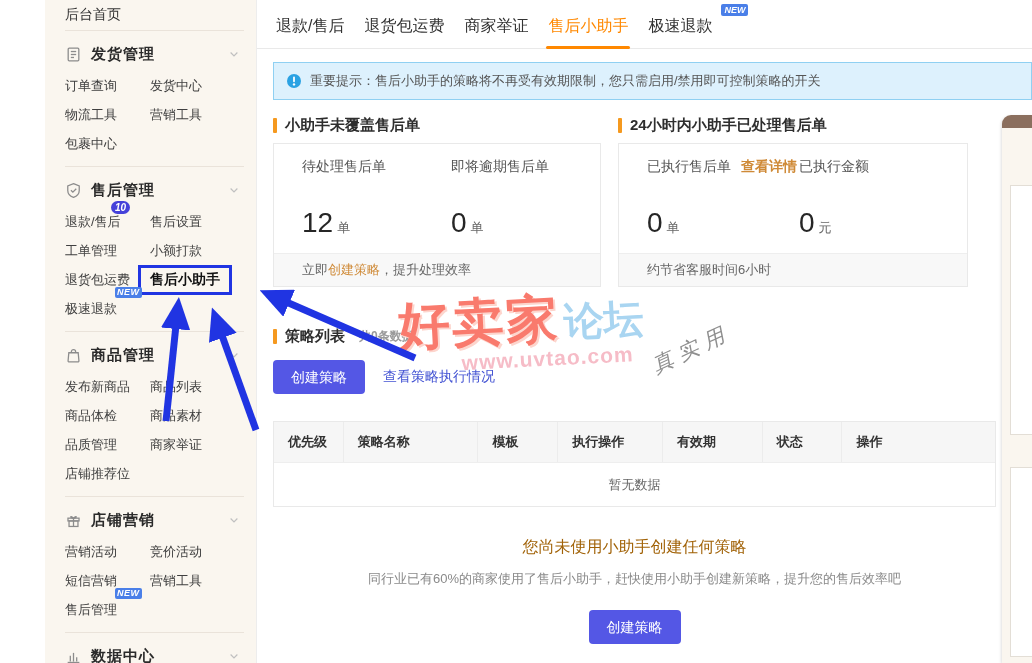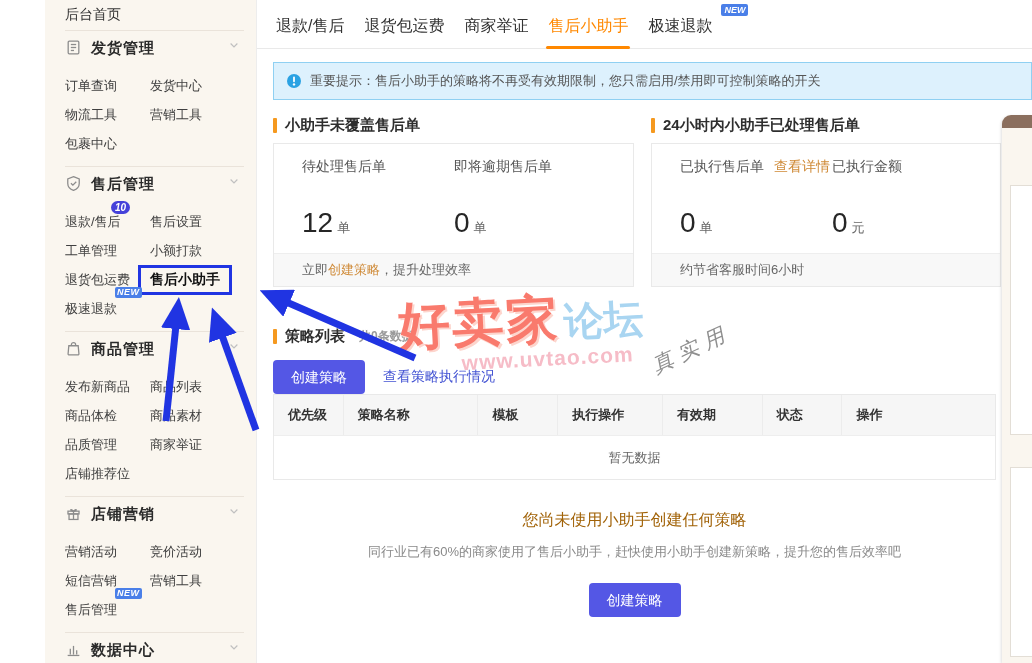--- a/index.html
+++ b/index.html
@@ -12,21 +12,21 @@
   .left-rail { position:absolute; left:0; top:0; width:45px; height:100%; background:#fff; }
 
   
   .sidebar {
     position:absolute; left:45px; top:0; width:211px; height:100%;
     background:#faf6ef; padding-left:20px; overflow:visible;
   }
   .side-home { height:30px; display:flex; align-items:center; font-size:14px; color:#333; cursor:pointer; }
   .side-divider { border-top:1px solid #eae3da; margin-right:12px; }
   .side-section { padding-top:8px; }
-  .sec-head { display:flex; align-items:flex-start; height:30px; cursor:pointer; }
+  .sec-head { display:flex; align-items:center; height:30px; cursor:pointer; }
   .sec-head .ic { width:17px; height:17px; margin-right:9px; flex:0 0 auto; }
   .sec-head .t { font-size:15px; font-weight:600; color:#2b2b2b; letter-spacing:1px; }
   .sec-head .chev { margin-left:auto; margin-right:16px; width:12px; height:12px; }
   .sec-items { display:grid; grid-template-columns:85px 1fr; margin-top:2px; }
   .s-item { height:29px; display:flex; align-items:center; font-size:13px; color:#404040;
             cursor:pointer; position:relative; width:max-content; padding-right:8px; }
   .badge-num {
     position:absolute; top:-6px; left:46px; background:#4541d9; color:#fff;
     font-size:10px; line-height:13px; padding:0 4px; border-radius:8px; font-weight:700;
   }
@@ -52,21 +52,21 @@
     position:absolute; top:-12px; right:-36px; background:#4a7fe8; color:#fff;
     font-size:9px; line-height:12px; padding:0 3px; border-radius:2px; font-weight:700;
   }
   .alert {
     margin:13px 0 0 16px; height:38px; background:#ddf1fd; border:1px solid #8fd0f2;
     display:flex; align-items:center; gap:8px; padding:0 12px; font-size:13px; color:#555;
   }
   .alert .info-ic { width:16px; height:16px; flex:0 0 auto; }
 
   .stats { display:flex; gap:17px; margin:16px 0 0 16px; }
-  .panel { width:361px; } .panel.right { width:350px; }
+  .panel { width:328px; } .panel.right { width:350px; }
   .panel-title { display:flex; align-items:center; gap:8px; font-size:15px; font-weight:700; color:#2e2e2e; }
   .bar { width:4px; height:15px; background:#f5991f; border-radius:1px; flex:0 0 auto; }
   .card { margin-top:8px; border:1px solid #e9e9e9; background:#fff; }
   .metrics { display:flex; padding:14px 0 0 28px; }
   .metric { width:152px; }
   .metric .lbl-row { display:flex; align-items:center; gap:10px; white-space:nowrap; }
   .metric .lbl { font-size:14px; color:#555; }
   .value-row { margin-top:31px; }
   .value { font-size:28px; color:#262626; }
   .unit { font-size:13px; color:#666; margin-left:4px; }
@@ -75,21 +75,21 @@
   .olink { color:#cf8a37; cursor:pointer; }
 
   .strategy { margin:40px 16px 0 16px; }
   .count { font-size:12px; color:#9a9a9a; margin-left:6px; }
   .actions { margin-top:14px; display:flex; align-items:center; gap:18px; }
   .btn-primary { background:#5457e5; color:#fff; font-size:14px; height:34px; line-height:34px;
                  padding:0 18px; border:none; border-radius:4px; cursor:pointer;
                  font-family:"Liberation Sans",sans-serif; }
   .blue-link { color:#4353d3; font-size:14px; cursor:pointer; }
 
-  .table { margin-top:0; width:723px; border:1px solid #e9e9e9; }
+  .table { margin-top:27px; width:723px; border:1px solid #e9e9e9; }
   .thead { display:flex; background:#f6f6f6; height:40px; align-items:center; }
   .th { font-size:13px; font-weight:700; color:#333; padding-left:14px; height:40px;
         line-height:40px; border-right:1px solid #ececec; }
   .th:last-child { border-right:none; }
   .th.c1{width:70px}.th.c2{width:135px}.th.c3{width:80px}.th.c4{width:105px}
   .th.c5{width:100px}.th.c6{width:80px}.th.c7{width:153px}
   .tbody-row { height:44px; display:flex; align-items:center; justify-content:center;
                font-size:13px; color:#666; border-top:1px solid #eee; }
 
   .empty-state { width:723px; padding-top:30px; text-align:center; }
@@ -348,21 +348,21 @@
     <section class="panel right">
       <div class="panel-title">
         <span class="bar"></span>
         <span>24小时内小助手已处理售后单</span>
       </div>
       <div class="card">
         <div class="metrics">
           <div class="metric">
             <div class="lbl-row">
               <span class="lbl">已执行售后单</span>
-              <span class="olink" style="font-size:14px;">查看详情</span>
+              <span class="olink" style="font-size:14px;font-weight:bold;">查看详情</span>
             </div>
             <div class="value-row">
               <span class="value">0</span><span class="unit">单</span>
             </div>
           </div>
           <div class="metric">
             <div class="lbl-row">
                 <span class="lbl">已执行金额</span>
               </div>
             <div class="value-row">

